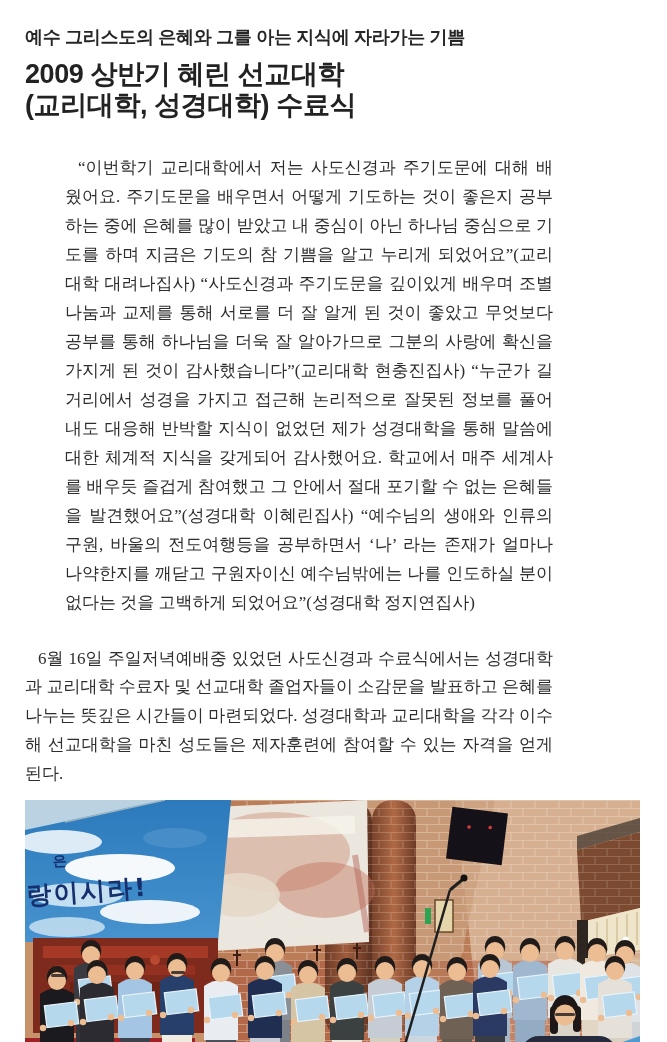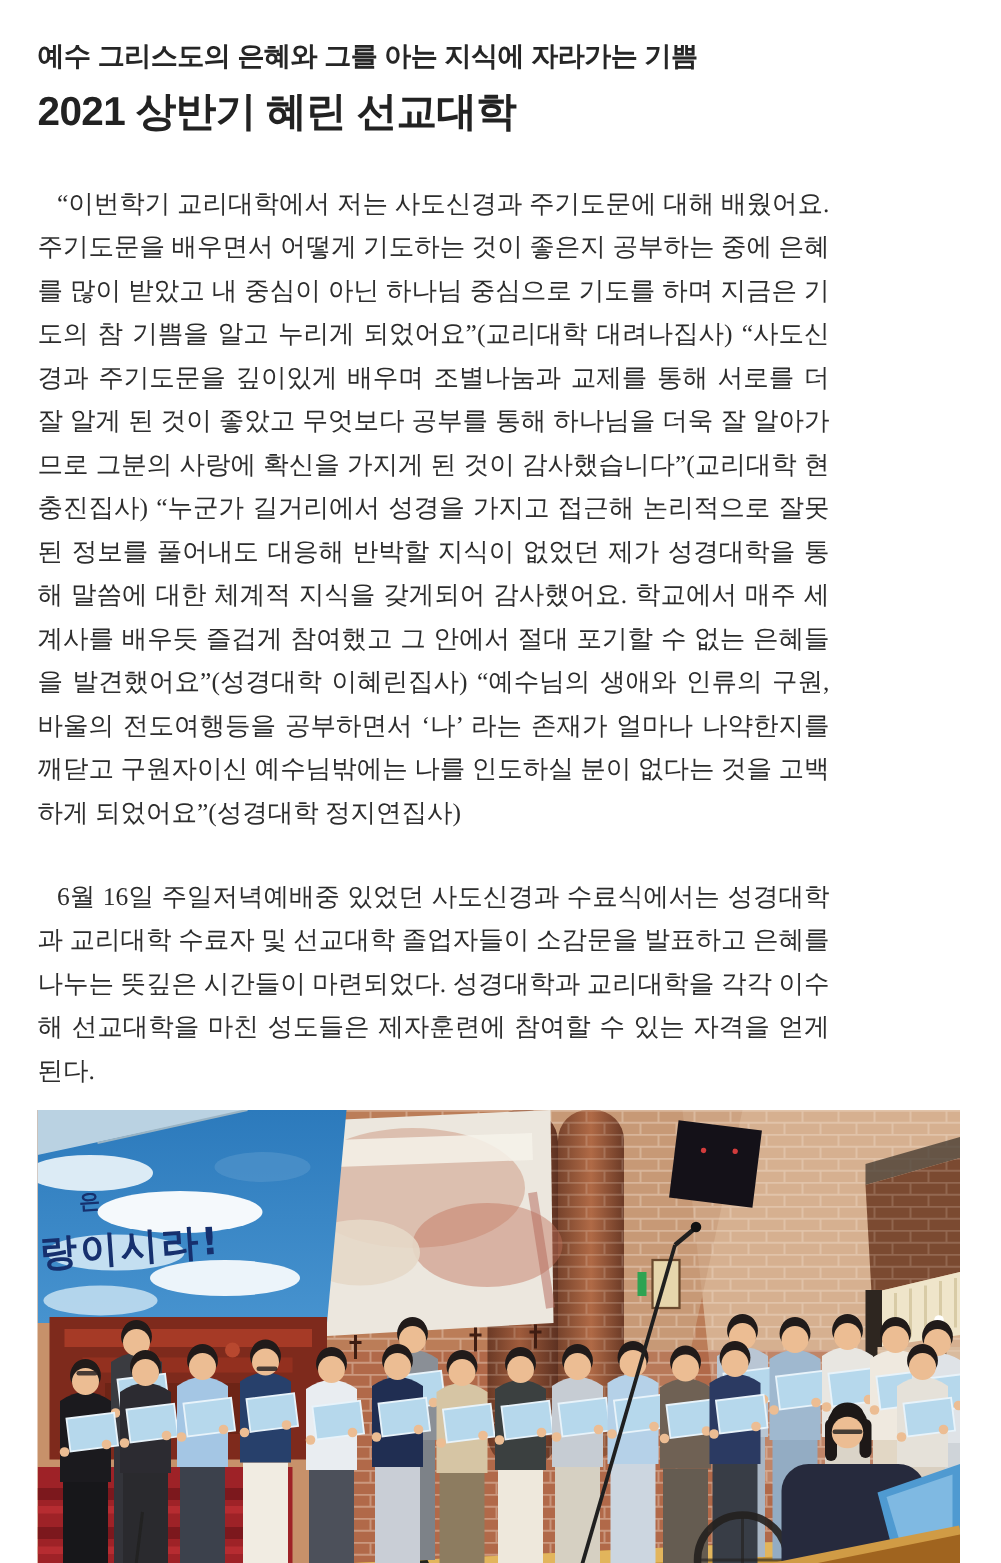--- a/index.html
+++ b/index.html
@@ -37,21 +37,21 @@
     line-height: 1.17;
   }
   .body-text p {
     margin: 0;
     font-size: 17px;
     line-height: 1.705;
     text-align: justify;
     text-indent: 13px;
     color: #2d2d2d;
   }
-  .body-text .p1 { margin-top: 32px; }
+  .body-text .p1 { margin-top: 32px; margin-left: 40px; }
   .body-text .p2 { margin-top: 27px; }
   figure.photo {
     margin: 11px 0 0 0;
     width: 615px;
     height: 351px;
     overflow: hidden;
     background: #c7916a;
   }
   figure.photo svg { display: block; width: 615px; height: 351px; }
   .callig {
@@ -61,21 +61,22 @@
   }
 </style>
 </head>
 <body>
 
 <div class="page">
 
   <div class="eyebrow">예수 그리스도의 은혜와 그를 아는 지식에 자라가는 기쁨</div>
 
   <h1 class="title">
-    <div>2021 상반기 혜린 선교대학</div>
+    <div>2009 상반기 혜린 선교대학</div>
+    <div>(교리대학, 성경대학) 수료식</div>
   </h1>
 
   <div class="body-text">
     <p class="p1">“이번학기 교리대학에서 저는 사도신경과 주기도문에 대해 배웠어요. 주기도문을 배우면서 어떻게 기도하는 것이 좋은지 공부하는 중에 은혜를 많이 받았고 내 중심이 아닌 하나님 중심으로 기도를 하며 지금은 기도의 참 기쁨을 알고 누리게 되었어요”(교리대학 대려나집사) “사도신경과 주기도문을 깊이있게 배우며 조별나눔과 교제를 통해 서로를 더 잘 알게 된 것이 좋았고 무엇보다 공부를 통해 하나님을 더욱 잘 알아가므로 그분의 사랑에 확신을 가지게 된 것이 감사했습니다”(교리대학 현충진집사) “누군가 길거리에서 성경을 가지고 접근해 논리적으로 잘못된 정보를 풀어내도 대응해 반박할 지식이 없었던 제가 성경대학을 통해 말씀에 대한 체계적 지식을 갖게되어 감사했어요. 학교에서 매주 세계사를 배우듯 즐겁게 참여했고 그 안에서 절대 포기할 수 없는 은혜들을 발견했어요”(성경대학 이혜린집사) “예수님의 생애와 인류의 구원, 바울의 전도여행등을 공부하면서 ‘나’ 라는 존재가 얼마나 나약한지를 깨닫고 구원자이신 예수님밖에는 나를 인도하실 분이 없다는 것을 고백하게 되었어요”(성경대학 정지연집사)</p>
     <p class="p2">6월 16일 주일저녁예배중 있었던 사도신경과 수료식에서는 성경대학과 교리대학 수료자 및 선교대학 졸업자들이 소감문을 발표하고 은혜를 나누는 뜻깊은 시간들이 마련되었다. 성경대학과 교리대학을 각각 이수해 선교대학을 마친 성도들은 제자훈련에 참여할 수 있는 자격을 얻게 된다.</p>
   </div>
 
   <figure class="photo">
     <svg viewBox="0 0 615 351" role="img" xmlns="http://www.w3.org/2000/svg" aria-label="혜린 선교대학 수료식 예배당 사진 — 수료자들이 푸른 소감문을 들고 서서 발표하는 모습">
       <defs>

